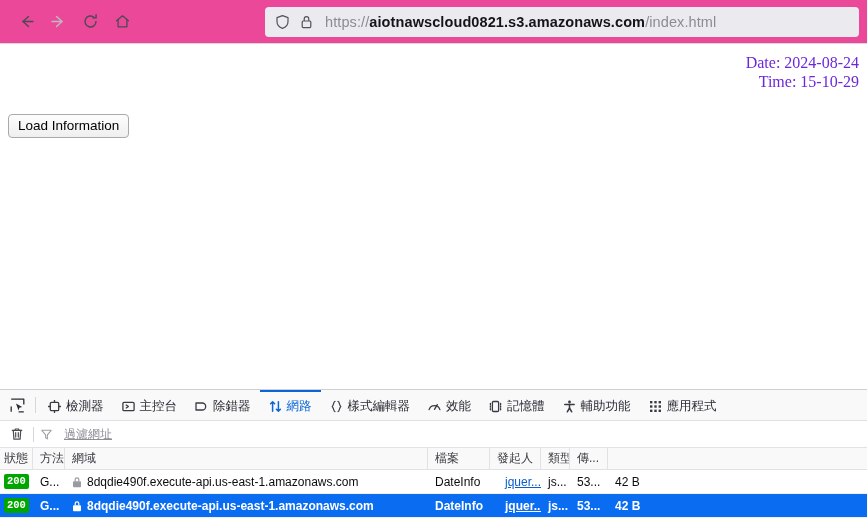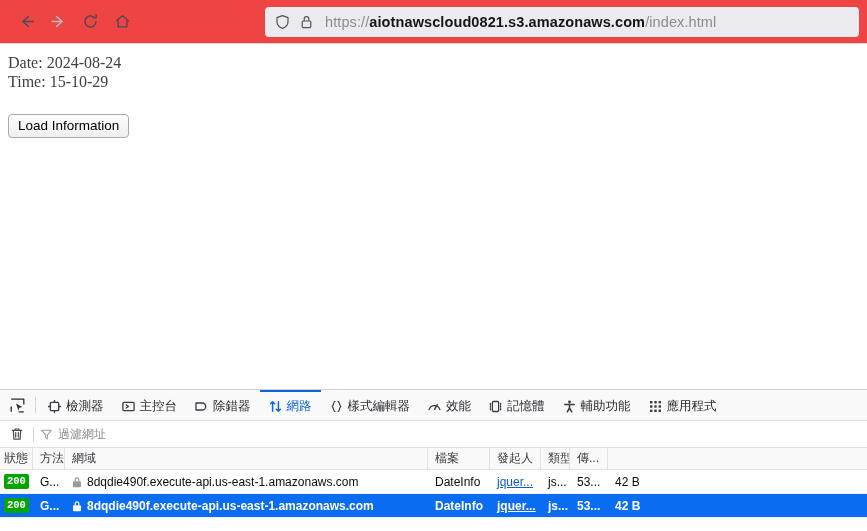--- a/index.html
+++ b/index.html
@@ -7,21 +7,21 @@
     width: 867px; height: 531px;
     overflow: hidden;
     background: #ffffff;
     font-family: "Liberation Sans", sans-serif;
   }
 
   
   .browser-bar {
     position: absolute; top: 0; left: 0;
     width: 867px; height: 44px;
-    background: #ef4444;
+    background: #ec4899;
     border-bottom: 1px solid #d8d8dc;
     display: flex; align-items: center;
   }
   .nav-btn {
     width: 32px; height: 32px;
     display: flex; align-items: center; justify-content: center;
     border-radius: 4px;
     color: #4a4a55;
     flex: 0 0 auto;
   }
@@ -54,23 +54,24 @@
   .page-content {
     position: absolute;
     top: 45px; left: 0;
     width: 867px; height: 344px;
     background: #ffffff;
     padding: 8px 8px 0 8px;
   }
   .page-line {
     font-family: "Liberation Serif", serif;
     font-size: 16px;
-    color: #404040;
+    color: #6d28d9;
     line-height: 19px;
     white-space: pre;
+    text-align: right;
   }
   .load-btn {
     margin-top: 23px;
     font-family: "Liberation Sans", sans-serif;
     font-size: 13.5px;
     color: #000;
     background: linear-gradient(#fdfdfd, #efefef);
     border: 1px solid #aaa9ad;
     border-radius: 4px;
     padding: 3px 9px 4px 9px;
@@ -124,23 +125,24 @@
     border-bottom: 1px solid #e2e2e4;
     padding-left: 6px;
   }
   .trash-btn {
     width: 22px; height: 22px;
     display: flex; align-items: center; justify-content: center;
     color: #4b4b53;
   }
   .fsep { width: 1px; height: 15px; background: #d7d7db; margin: 0 7px 0 5px; }
   .filter-input {
-    display: flex; align-items: center; gap: 6px;
+    display: flex; align-items: center; gap: 12px;
     color: #8e8e96;
     font-size: 12px;
+    text-decoration: underline;
   }
   .filter-input .fi { color: #a0a0a8; display:flex; }
 
   
   .dt-table { width: 867px; }
   .dt-head {
     display: flex;
     height: 22px;
     background: #f9f9fa;
     border-bottom: 1px solid #e2e2e4;
@@ -182,21 +184,21 @@
     font-size: 10.5px;
     font-weight: bold;
     line-height: 1;
     padding: 2.5px 3px 2.5px 3px;
     border-radius: 2px;
     letter-spacing: 0px;
   }
   .lock-sm { display: flex; align-items: center; margin-right: 5px; color: #9a9aa2; }
   .dt-row.selected .lock-sm { color: #ffffff; }
   .dt-row.selected .init-link { color: #ffffff; }
-  .init-link { color: #0a5ecb; text-decoration: underline; }
+  .init-link { color: #0a5ecb; text-decoration: underline; margin-left: 8px; }
   .dt-row.selected .td { color: #ffffff; font-weight: 600; }
   .dt-row.selected .status-badge { font-weight: bold; }
 </style>
 </head>
 <body>
 
 <div class="browser-bar">
 
   <div class="nav-btn first">
     <svg width="17" height="17" viewBox="0 0 17 17" fill="none" stroke="currentColor" stroke-width="1.4" stroke-linecap="round" stroke-linejoin="round">

